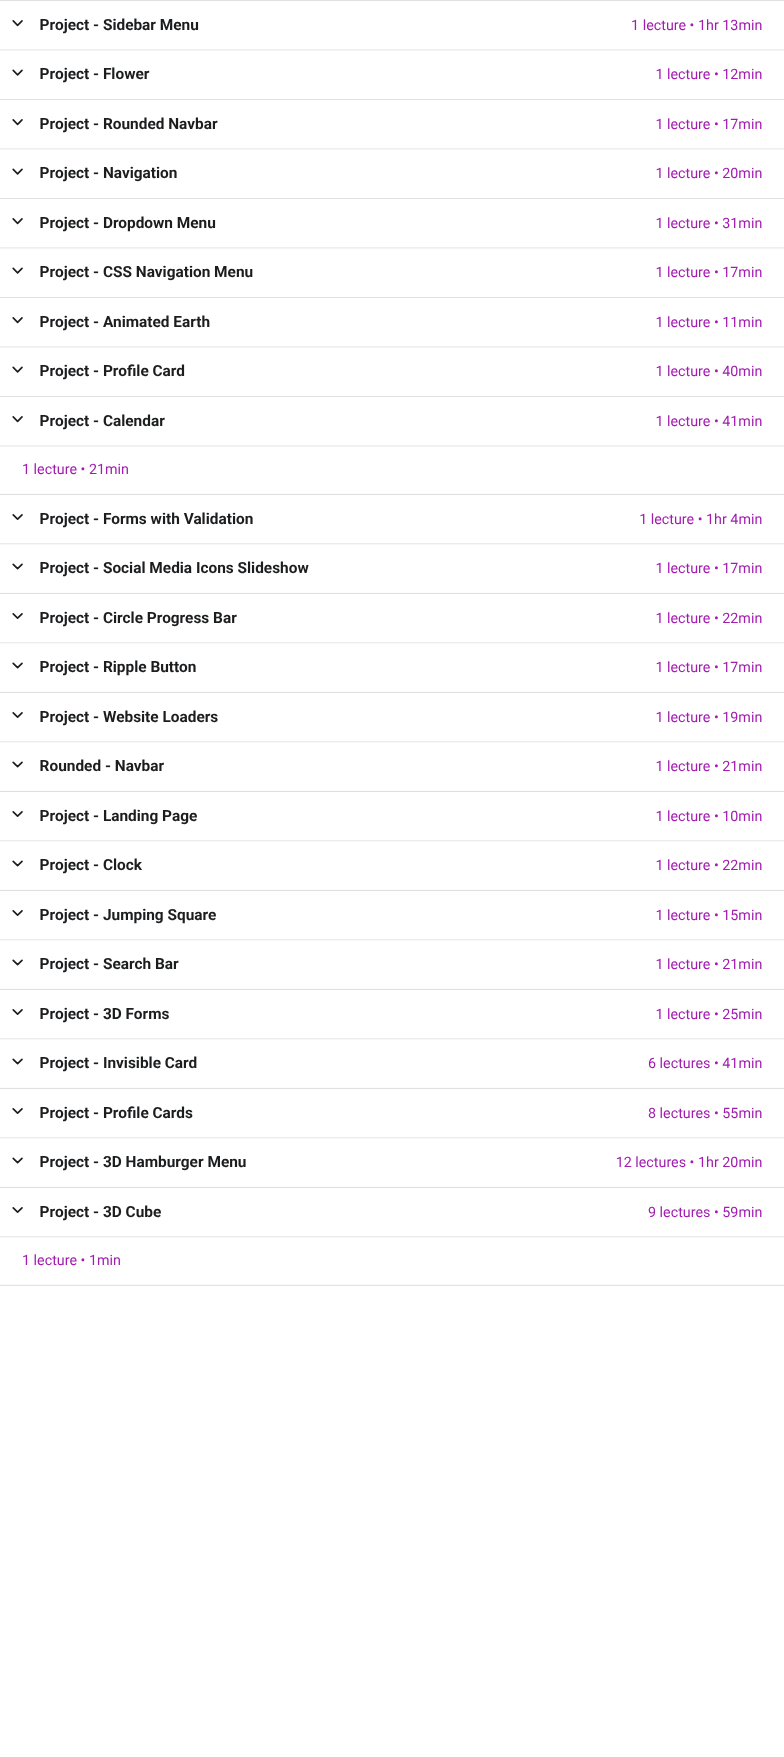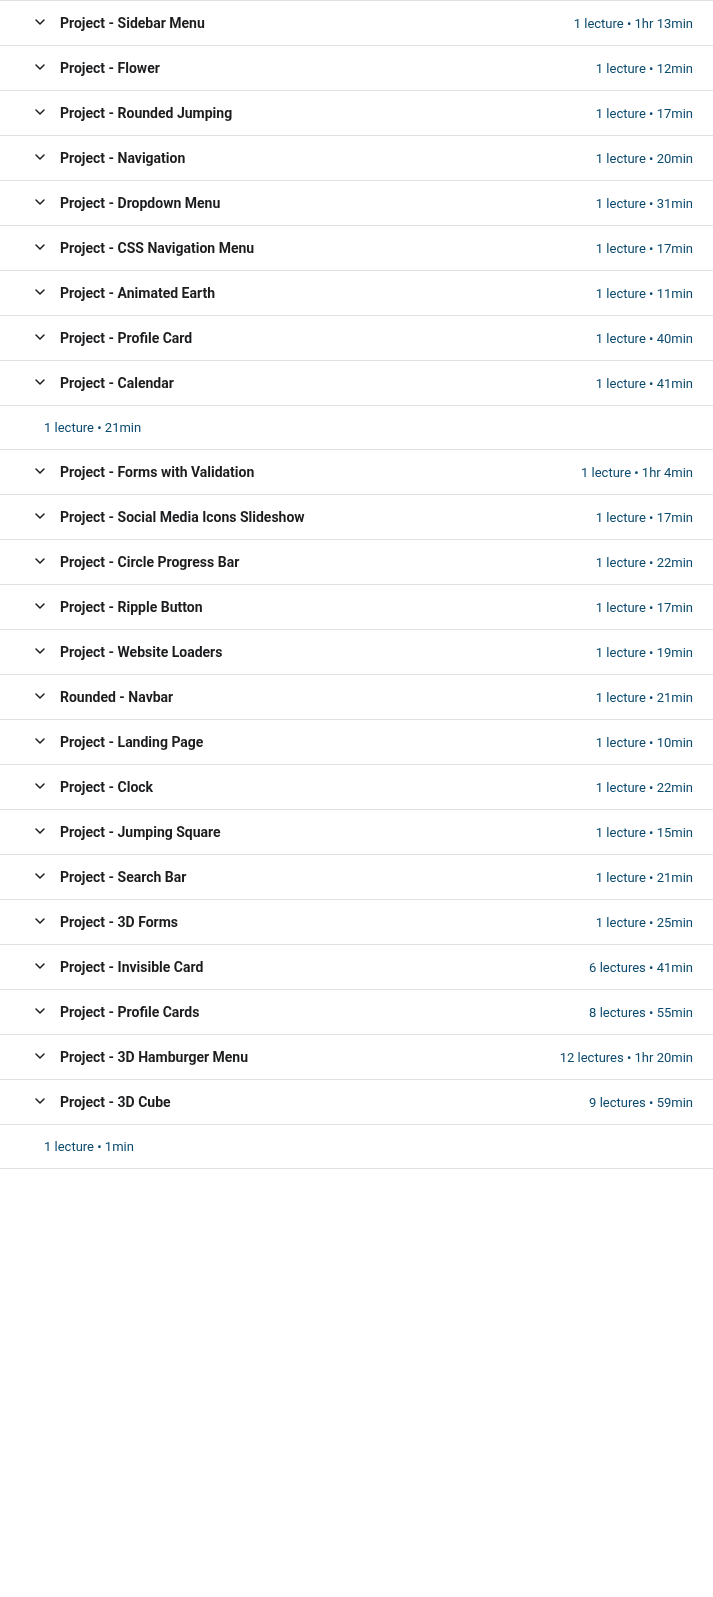--- a/index.html
+++ b/index.html
@@ -17,21 +17,21 @@
 
     .course-list {
       width: 100%;
       border-top: 1px solid #e0e0e0;
     }
 
     .course-item {
       display: flex;
       align-items: center;
       justify-content: space-between;
-      padding: 14px 20px 14px 32px;
+      padding: 14px 20px 14px 8px;
       border-bottom: 1px solid #e0e0e0;
       background: #fff;
       cursor: pointer;
     }
 
     .course-left {
       display: flex;
       align-items: center;
       gap: 12px;
       flex: 1;
@@ -46,21 +46,21 @@
     }
 
     .course-title {
       font-size: 14px;
       font-weight: 700;
       color: #1c1d1f;
     }
 
     .course-meta {
       font-size: 13px;
-      color: #0c4a6e;
+      color: #a21caf;
       white-space: nowrap;
       flex-shrink: 0;
       margin-left: 12px;
     }
   </style>
 </head>
 <body>
 
 <div class="course-list" id="course-list-container">
 <div class="course-item">
@@ -79,21 +79,21 @@
     </svg></span>
         <span class="course-title">Project - Flower</span>
       </div>
       <span class="course-meta">1 lecture • 12min</span>
     </div>
     <div class="course-item">
       <div class="course-left">
         <span class="chevron-icon"><svg width="12" height="12" viewBox="0 0 12 12" fill="none" xmlns="http://www.w3.org/2000/svg">
       <path d="M2 4L6 8L10 4" stroke="#1c1d1f" stroke-width="1.5" stroke-linecap="round" stroke-linejoin="round"></path>
     </svg></span>
-        <span class="course-title">Project - Rounded Jumping</span>
+        <span class="course-title">Project - Rounded Navbar</span>
       </div>
       <span class="course-meta">1 lecture • 17min</span>
     </div>
     <div class="course-item">
       <div class="course-left">
         <span class="chevron-icon"><svg width="12" height="12" viewBox="0 0 12 12" fill="none" xmlns="http://www.w3.org/2000/svg">
       <path d="M2 4L6 8L10 4" stroke="#1c1d1f" stroke-width="1.5" stroke-linecap="round" stroke-linejoin="round"></path>
     </svg></span>
         <span class="course-title">Project - Navigation</span>
       </div>

